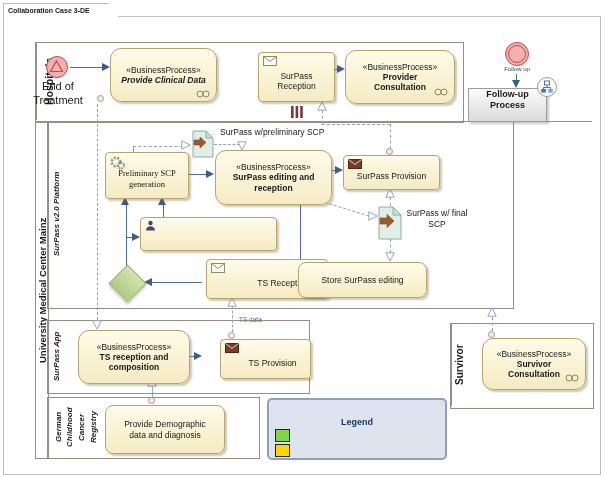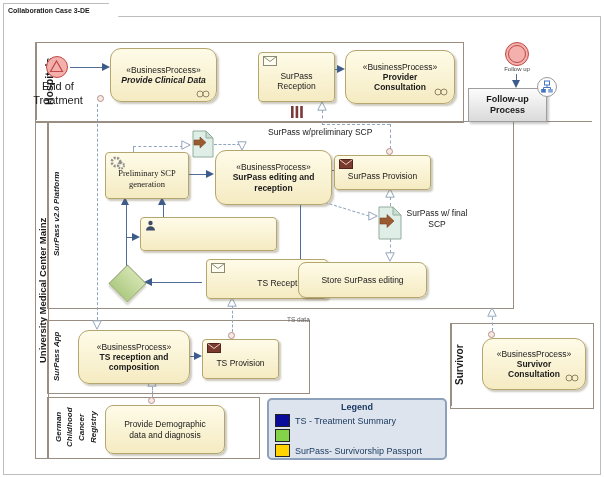--- a/index.html
+++ b/index.html
@@ -19,44 +19,44 @@
   
   .task{border:1px solid #B5A56E;border-radius:4px;
         background:linear-gradient(180deg,#FEFBE8 0%,#F5EBC2 100%);
         box-shadow:2px 2px 2px rgba(110,100,70,.35);
         font-size:8.5px;line-height:1.18;text-align:center;
         display:flex;flex-direction:column;align-items:center;justify-content:center;}
   .bp{border-radius:11px;}
   .bp .nm{font-weight:bold;}
   .graybox{border:1px solid #9E9E9E;background:linear-gradient(180deg,#FCFCFC,#DADADA);
         box-shadow:2px 2px 2px rgba(100,100,100,.35);font-size:9px;font-weight:bold;
-        display:flex;align-items:center;justify-content:center;text-align:center;line-height:1.2;}
+        display:flex;align-items:flex-start;justify-content:center;text-align:center;line-height:1.2;}
   .gw{background:linear-gradient(180deg,#D3E3B0,#AECB83);border:1px solid #8FA468;
       transform:rotate(45deg);box-shadow:2px 2px 2px rgba(110,110,80,.3);}
   .evt{border-radius:50%;background:#F4B0AC;border:1.5px solid #BE4B48;box-sizing:border-box;}
   .evt-inner{position:absolute;left:2px;top:2px;right:2px;bottom:2px;border:1px solid #BE4B48;border-radius:50%;}
   .node-ic{position:absolute;left:4px;top:3px;}
   .loopm{position:absolute;right:5px;bottom:3px;}
   
   .sl{background:#4F6D96;}
   .dl-v{width:0;border-left:1px dashed #93A5BD;}
   .dl-h{height:0;border-top:1px dashed #93A5BD;}
   .ah{width:0;height:0;}
   .ah-r{border-left:8px solid #3D5C8C;border-top:4.5px solid transparent;border-bottom:4.5px solid transparent;}
   .ah-l{border-right:8px solid #3D5C8C;border-top:4.5px solid transparent;border-bottom:4.5px solid transparent;}
   .ah-u{border-bottom:8px solid #3D5C8C;border-left:4.5px solid transparent;border-right:4.5px solid transparent;}
   .ah-d{border-top:8px solid #3D5C8C;border-left:4.5px solid transparent;border-right:4.5px solid transparent;}
   .oa{width:10px;height:10px;}
   .oa.down{transform:rotate(180deg);}
   .oa.right{transform:rotate(90deg);}
   .mcirc{width:7px;height:7px;border-radius:50%;background:#F6EAE4;border:1px solid #B98F8A;box-sizing:border-box;}
-  .clabel{font-size:8.5px;white-space:nowrap;margin-left:48px;}
+  .clabel{font-size:8.5px;white-space:nowrap;}
   
   .legend{background:#DEE4ED;border:2px solid #8DA0BC;border-radius:5px;color:#17375E;}
-  .legend .ttl{font-size:9px;font-weight:bold;text-align:center;margin-top:2px;}
+  .legend .ttl{font-size:9px;font-weight:bold;text-align:center;margin-top:17px;}
   .legend .row{display:flex;align-items:center;margin:2px 0 0 6px;font-size:9px;line-height:10px;}
   .legend .chip{width:13px;height:11px;border:1px solid #222;margin-right:5px;flex:none;}
 </style>
 </head>
 <body>
 
 <div id="canvas">
 
   <div class="abs frame"></div>
   <div class="abs tab">Collaboration Case 3-DE</div>
@@ -236,21 +236,21 @@
         </g>
       </svg>
     <span style="padding-top:6px;width:72px;">Preliminary SCP generation</span>
   </div>
 
   <div class="abs task bp" style="left:215px;top:150px;width:115px;height:53px;">
     <span>«BusinessProcess»</span>
     <span class="nm" style="width:95px;">SurPass editing and reception</span>
   </div>
 
-  <div class="abs task" style="left:334px;top:155px;width:95px;height:33px;">
+  <div class="abs task" style="left:343px;top:155px;width:95px;height:33px;">
     <svg class="node-ic" width="14" height="10">
         <rect x="0.5" y="0.5" width="13" height="9" fill="#7B3A2E" stroke="#52241B"></rect>
         <path d="M0.5,0.5 L7,5.5 L13.5,0.5" fill="none" stroke="#E6D2C8"></path>
       </svg>
     <span style="padding-top:7px;">SurPass Provision</span>
   </div>
 
   <div class="abs task" style="left:140px;top:217px;width:135px;height:32px;">
     <svg class="node-ic" style="top:2px;" width="11" height="11">
         <circle cx="5.5" cy="3" r="2.2" fill="#3E4A66"></circle>
@@ -281,21 +281,21 @@
     <path d="M1,1 h14 l8,8 v24 h-22 z" fill="#DFEFE7" stroke="#93AC9C"></path>
     <path d="M15,1 l8,8 h-8 z" fill="#C9DFD3" stroke="#93AC9C"></path>
     <path d="M2,12 h7 v-3.5 l7,6.5 -7,6.5 v-3.5 h-7 z" fill="#9A5B30" stroke="#7A4322" stroke-width="0.6"></path>
   </svg>
   <div class="abs" style="left:404px;top:208px;width:66px;text-align:center;font-size:8.5px;line-height:1.3;">SurPass w/ final SCP</div>
 
   <div class="abs task bp" style="left:78px;top:330px;width:110px;height:52px;">
     <span>«BusinessProcess»</span>
     <span class="nm" style="width:92px;">TS reception and composition</span>
   </div>
-  <div class="abs task" style="left:202px;top:339px;width:75px;height:38px;">
+  <div class="abs task" style="left:220px;top:339px;width:75px;height:38px;padding-left:14px;">
     <svg class="node-ic" width="14" height="10">
         <rect x="0.5" y="0.5" width="13" height="9" fill="#7B3A2E" stroke="#52241B"></rect>
         <path d="M0.5,0.5 L7,5.5 L13.5,0.5" fill="none" stroke="#E6D2C8"></path>
       </svg>
     <span style="padding-top:8px;">TS Provision</span>
   </div>
 
   <div class="abs task" style="left:105px;top:405px;width:118px;height:47px;border-radius:8px;">
     <span style="width:100px;">Provide Demographic data and diagnosis</span>
   </div>
@@ -304,26 +304,21 @@
     <span>«BusinessProcess»</span>
     <span class="nm" style="width:78px;">Survivor Consultation</span>
     <svg class="loopm" style="bottom:7px;" width="16" height="8">
         <circle cx="5" cy="4" r="3" fill="#F8EFC8" stroke="#8F8568"></circle>
         <circle cx="11" cy="4" r="3" fill="#F8EFC8" stroke="#8F8568"></circle>
       </svg>
   </div>
 
   <div class="abs legend" style="left:267px;top:398px;width:176px;height:58px;">
     <div class="ttl">Legend</div>
-    <div class="row">
-      <span class="chip" style="background: rgb(11, 11, 155);"></span>
-      <span>TS - Treatment Summary</span>
-    </div>
     <div class="row">
       <span class="chip" style="background: rgb(132, 211, 72);"></span>
     </div>
     <div class="row">
       <span class="chip" style="background: rgb(255, 212, 0);"></span>
-      <span>SurPass- Survivorship Passport</span>
     </div>
   </div>
 
 </div>
 
 </body></html>

